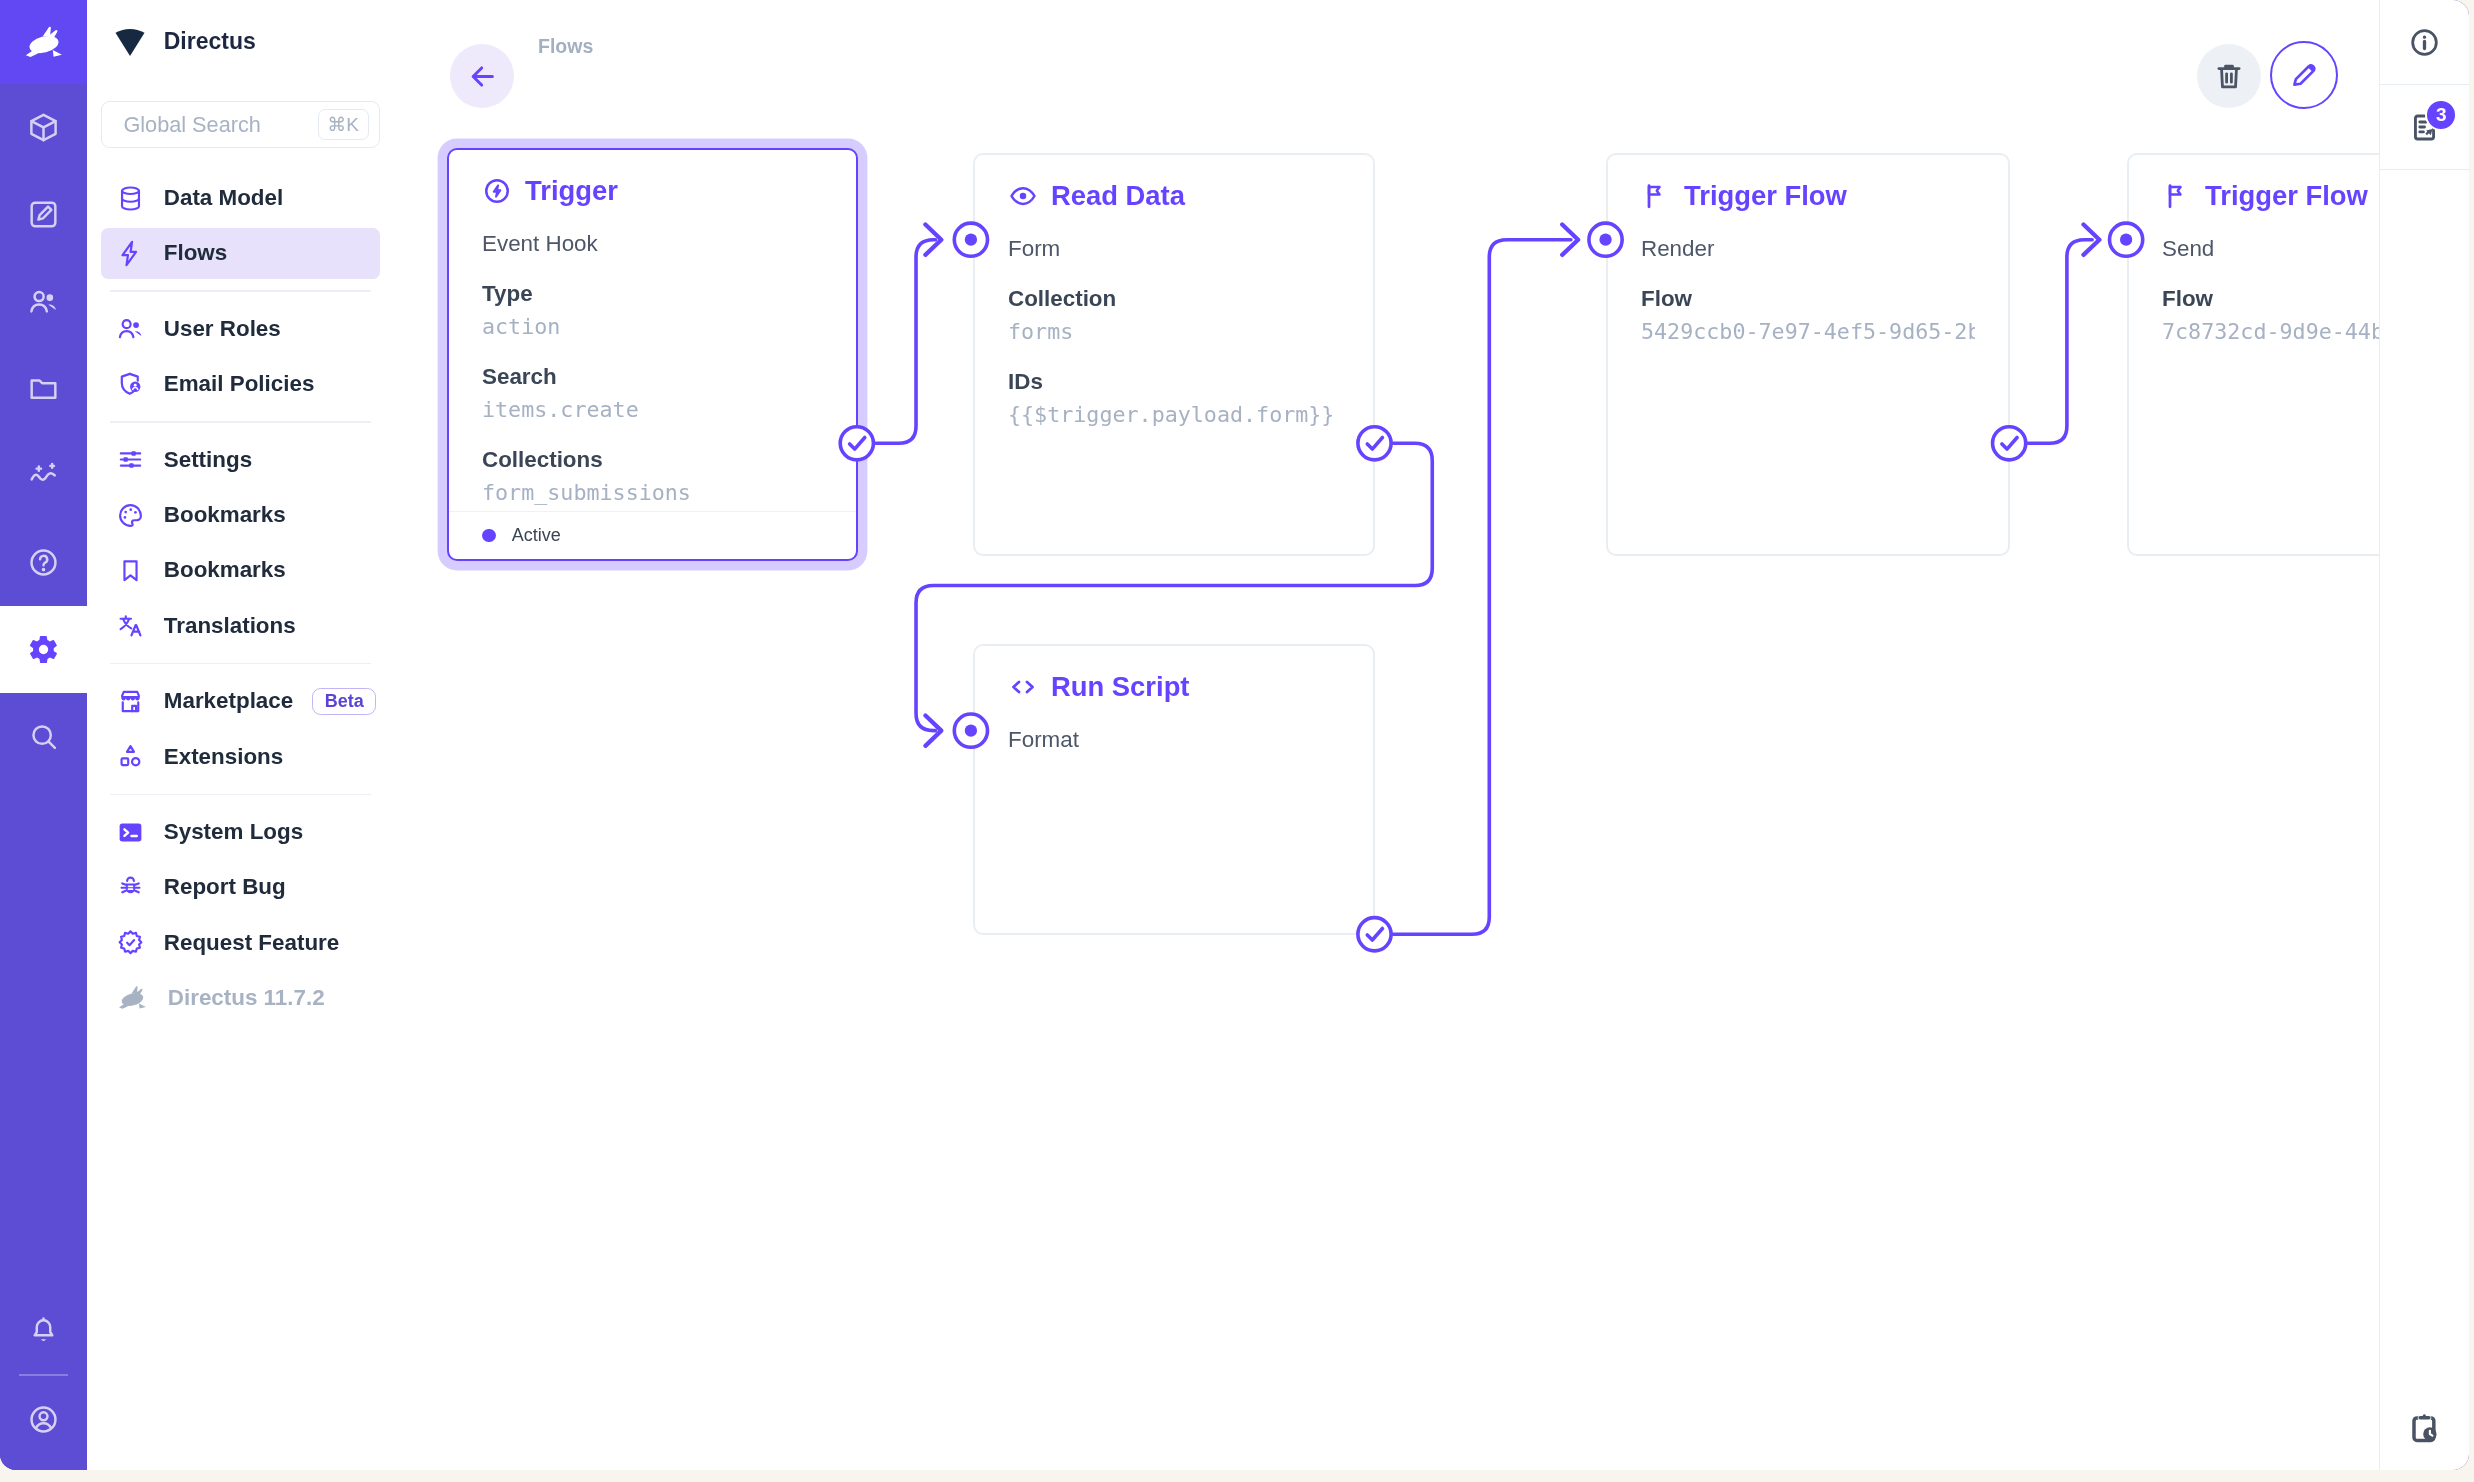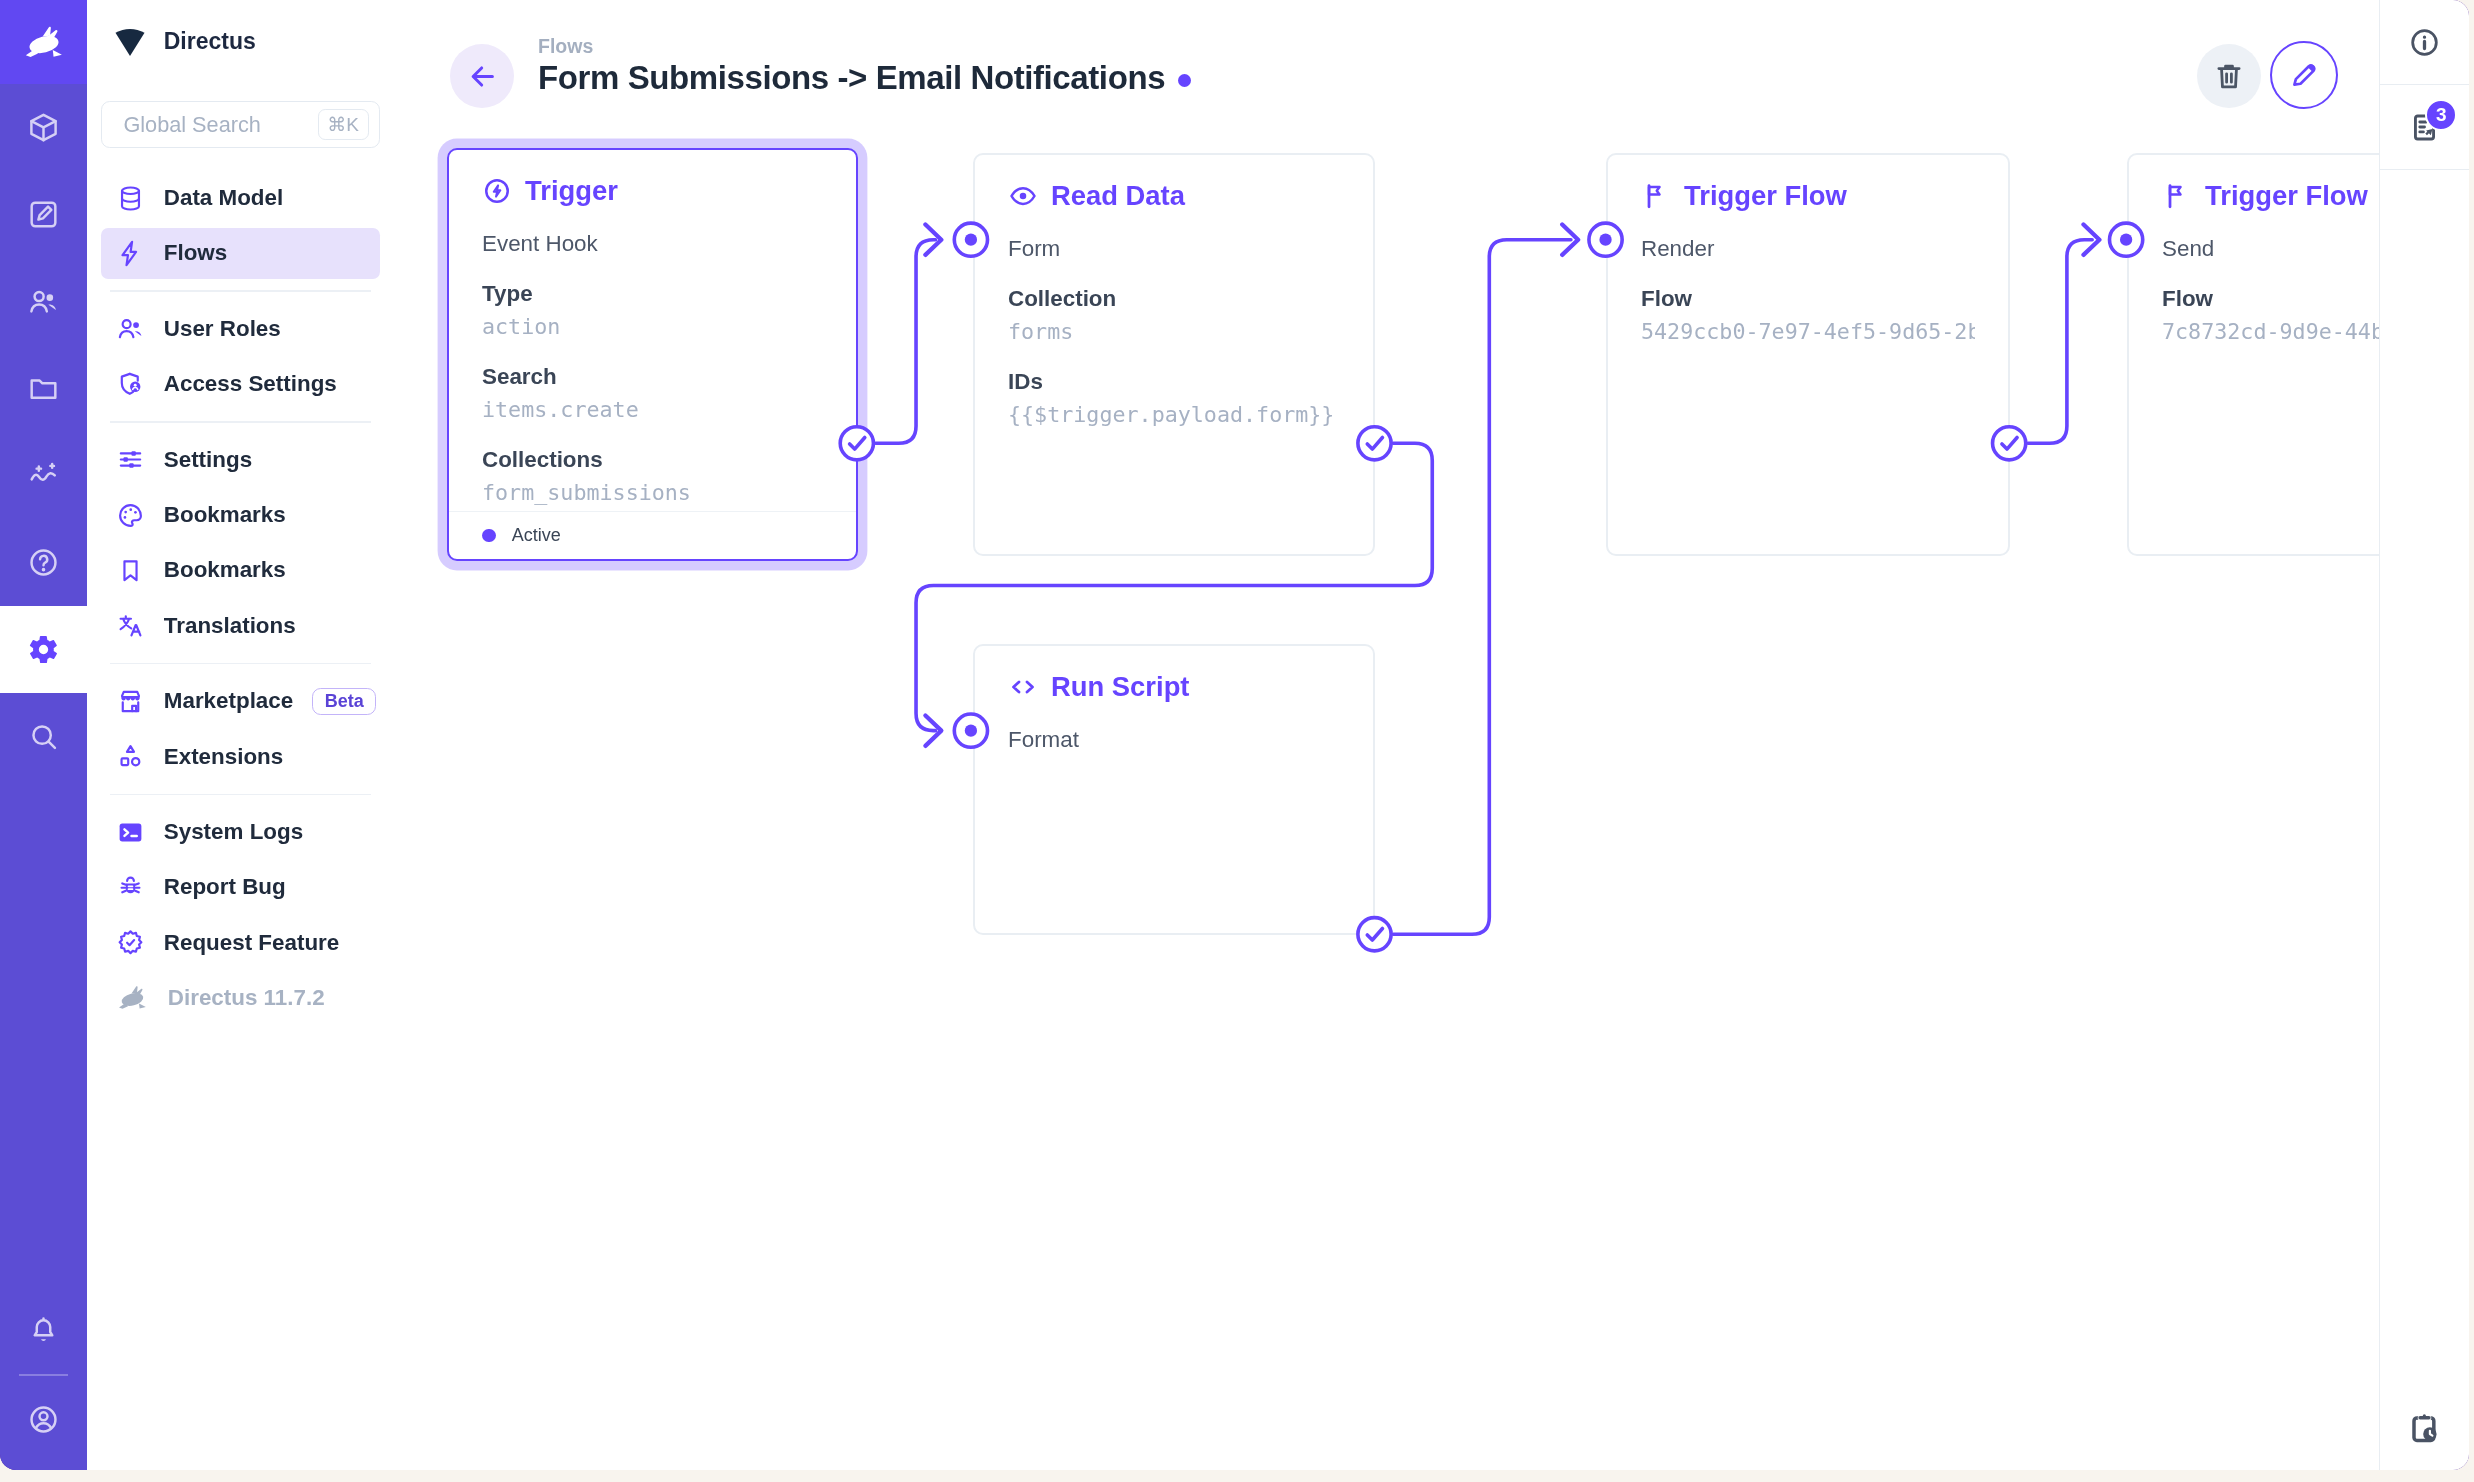--- a/index.html
+++ b/index.html
@@ -276,21 +276,21 @@
         <div class="nav-item">
           <span style="display: flex;">
             <svg viewBox="0 0 24 24" fill="none" stroke="currentColor" stroke-width="1.8" stroke-linecap="round" stroke-linejoin="round">
               <path d="M11.4 3.2L4.8 5.5v5.3c0 4.4 2.7 7.3 6.6 8.9 1-.4 1.9-.9 2.7-1.5"></path>
               <path d="M11.4 3.2l6.6 2.3v3.4"></path>
               <circle cx="15.9" cy="13.9" r="4.3" fill="currentColor" stroke="none"></circle>
               <circle cx="15.9" cy="12.6" r="1.2" fill="#fff" stroke="none"></circle>
               <path d="M13.8 16c.4-1 1.2-1.5 2.1-1.5s1.7.5 2.1 1.5" stroke="#fff" stroke-width="1.3"></path>
             </svg>
           </span>
-          <span class="nav-label">Access Settings</span>
+          <span class="nav-label">Email Policies</span>
         </div>
         <div class="nav-divider"></div>
         <div class="nav-item">
           <span style="display: flex;">
             <svg viewBox="0 0 24 24" fill="none" stroke="currentColor" stroke-width="1.8" stroke-linecap="round" stroke-linejoin="round">
               <path d="M4 7h16M4 12h16M4 17h16"></path>
               <rect x="12.8" y="5.2" width="3.6" height="3.6" rx=".8" fill="currentColor" stroke="none"></rect>
               <rect x="6.2" y="10.2" width="3.6" height="3.6" rx=".8" fill="currentColor" stroke="none"></rect>
               <rect x="11" y="15.2" width="3.6" height="3.6" rx=".8" fill="currentColor" stroke="none"></rect>
             </svg>
@@ -527,24 +527,20 @@
 
     <header id="page-header">
       <div id="back-button">
           <span style="display: flex;">
             <svg viewBox="0 0 24 24" fill="none" stroke="currentColor" stroke-width="1.8" stroke-linecap="round" stroke-linejoin="round">
               <path d="M19.2 12H5.2M11.4 5.8L5.2 12l6.2 6.2" stroke-width="2.2"></path>
             </svg>
           </span>
         </div>
       <div id="breadcrumb">Flows</div>
-      <div id="title-row">
-        <span id="page-title">Form Submissions -&gt; Email Notifications</span>
-        <span id="unsaved-dot"></span>
-      </div>
       <div id="delete-button">
           <span style="display: flex;">
             <svg viewBox="0 0 24 24" fill="none" stroke="currentColor" stroke-width="1.8" stroke-linecap="round" stroke-linejoin="round">
               <path d="M4.4 6.4h15.2M9.4 6.4V4.6h5.2v1.8M6.4 6.4l.7 13.8h9.8l.7-13.8M10.2 10.4v6.2M13.8 10.4v6.2" stroke-width="2.1"></path>
             </svg>
           </span>
         </div>
       <div id="edit-button">
           <span style="display: flex;">
             <svg viewBox="0 0 24 24" fill="none" stroke="currentColor" stroke-width="1.8" stroke-linecap="round" stroke-linejoin="round">

